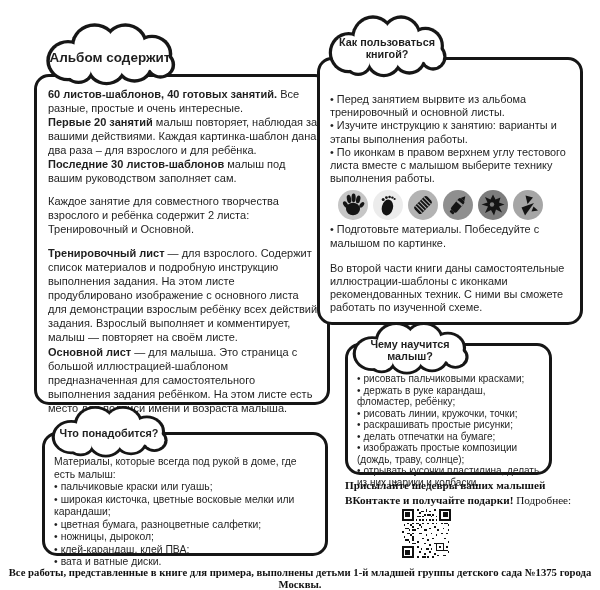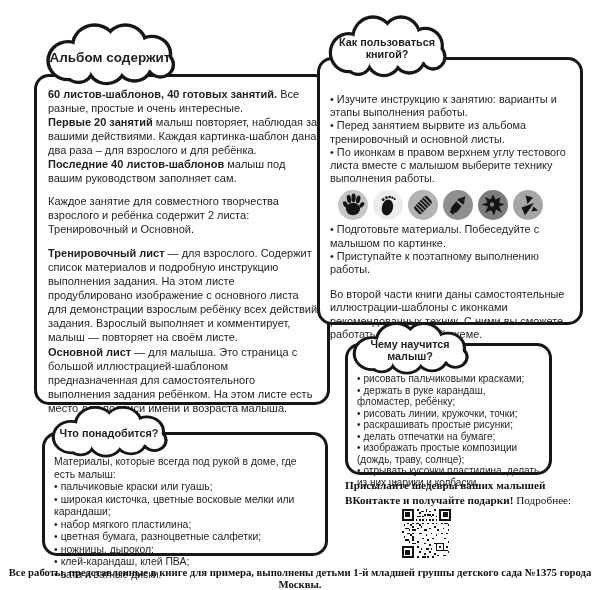--- a/index.html
+++ b/index.html
@@ -33,29 +33,29 @@
       font-weight:bold;font-size:10.7px;color:#111;}
 </style>
 </head>
 <body>
 
 <div class="page">
 
   <div class="box box-album">
     <p><b>60 листов-шаблонов, 40 готовых занятий.</b><span> Все разные, простые и очень интересные.</span></p>
     <p><b>Первые 20 занятий</b><span> малыш повторяет, наблюдая за вашими действиями. Каждая картинка-шаблон дана два раза – для взрослого и для ребёнка.</span></p>
-    <p><b>Последние 40 листов-шаблонов</b><span> малыш под вашим руководством заполняет сам.</span></p>
+    <p><b>Последние 30 листов-шаблонов</b><span> малыш под вашим руководством заполняет сам.</span></p>
     <p class="m9">Каждое занятие для совместного творчества взрослого и ребёнка содержит 2 листа: Тренировочный и Основной.</p>
     <p class="m10"><b>Тренировочный лист</b><span> — для взрослого. Содержит список материалов и подробную инструкцию выполнения задания. На этом листе продублировано изображение с основного листа для демонстрации взрослым ребёнку всех действий задания. Взрослый выполняет и комментирует, малыш — повторяет на своём листе.</span></p>
     <p class="m1"><b>Основной лист</b><span> — для малыша. Это страница с большой иллюстрацией-шаблоном предназначенная для самостоятельного выполнения задания ребёнком. На этом листе есть место для подписи имени и возраста малыша.</span></p>
   </div>
 
   <div class="box box-howto">
+    <p><span class="dot">•</span><span>Перед занятием вырвите из альбома тренировочный и основной листы.</span></p>
     <p><span class="dot">•</span><span>Изучите инструкцию к занятию: варианты и этапы выполнения работы.</span></p>
-    <p><span class="dot">•</span><span>Перед занятием вырвите из альбома тренировочный и основной листы.</span></p>
     <p><span class="dot">•</span><span>По иконкам в правом верхнем углу тестового листа вместе с малышом выберите технику выполнения работы.</span></p>
 
     <div class="icons">
       <svg width="30" height="30" viewBox="0 0 30 30">
         <circle cx="15" cy="15" r="15" fill="#c6c6c6"></circle>
         <g fill="#141414">
           <ellipse cx="15" cy="19" rx="7" ry="6.2"></ellipse>
           <ellipse cx="7.6" cy="14.5" rx="2.1" ry="3.6" transform="rotate(-32 7.6 14.5)"></ellipse>
           <ellipse cx="11" cy="9" rx="2.1" ry="4.2" transform="rotate(-12 11 9)"></ellipse>
           <ellipse cx="15.6" cy="7.8" rx="2.1" ry="4.4"></ellipse>
@@ -99,29 +99,27 @@
         <circle cx="15" cy="15" r="15" fill="#a6a6a6"></circle>
         <g fill="#141414">
           <polygon points="12.5,5.5 20,7.5 14.5,14"></polygon>
           <polygon points="8.5,17.5 21,13 12,25.5"></polygon>
           <polygon points="20.5,16.5 25,20.5 18.5,21.5"></polygon>
         </g>
       </svg>
     </div>
 
     <p><span class="dot">•</span><span>Подготовьте материалы. Побеседуйте с малышом по картинке.</span></p>
-    <p><span class="dot">•</span><span>Приступайте к поэтапному выполнению работы.</span></p>
     <p class="m12">Во второй части книги даны самостоятельные иллюстрации-шаблоны с иконками рекомендованных техник. С ними вы сможете работать по изученной схеме.</p>
   </div>
 
   <div class="box box-need">
     <p>Материалы, которые всегда под рукой в доме, где есть малыш:</p>
     <p><span class="dot">•</span><span>пальчиковые краски или гуашь;</span></p>
     <p><span class="dot">•</span><span>широкая кисточка, цветные восковые мелки или карандаши;</span></p>
-    <p><span class="dot">•</span><span>набор мягкого пластилина;</span></p>
     <p><span class="dot">•</span><span>цветная бумага, разноцветные салфетки;</span></p>
     <p><span class="dot">•</span><span>ножницы, дырокол;</span></p>
     <p><span class="dot">•</span><span>клей-карандаш, клей ПВА;</span></p>
     <p><span class="dot">•</span><span>вата и ватные диски.</span></p>
   </div>
 
   <div class="box box-learn">
     <p><span class="dot">•</span><span>рисовать пальчиковыми красками;</span></p>
     <p><span class="dot">•</span><span>держать в руке карандаш, фломастер, ребёнку;</span></p>
     <p><span class="dot">•</span><span>рисовать линии, кружочки, точки;</span></p>

